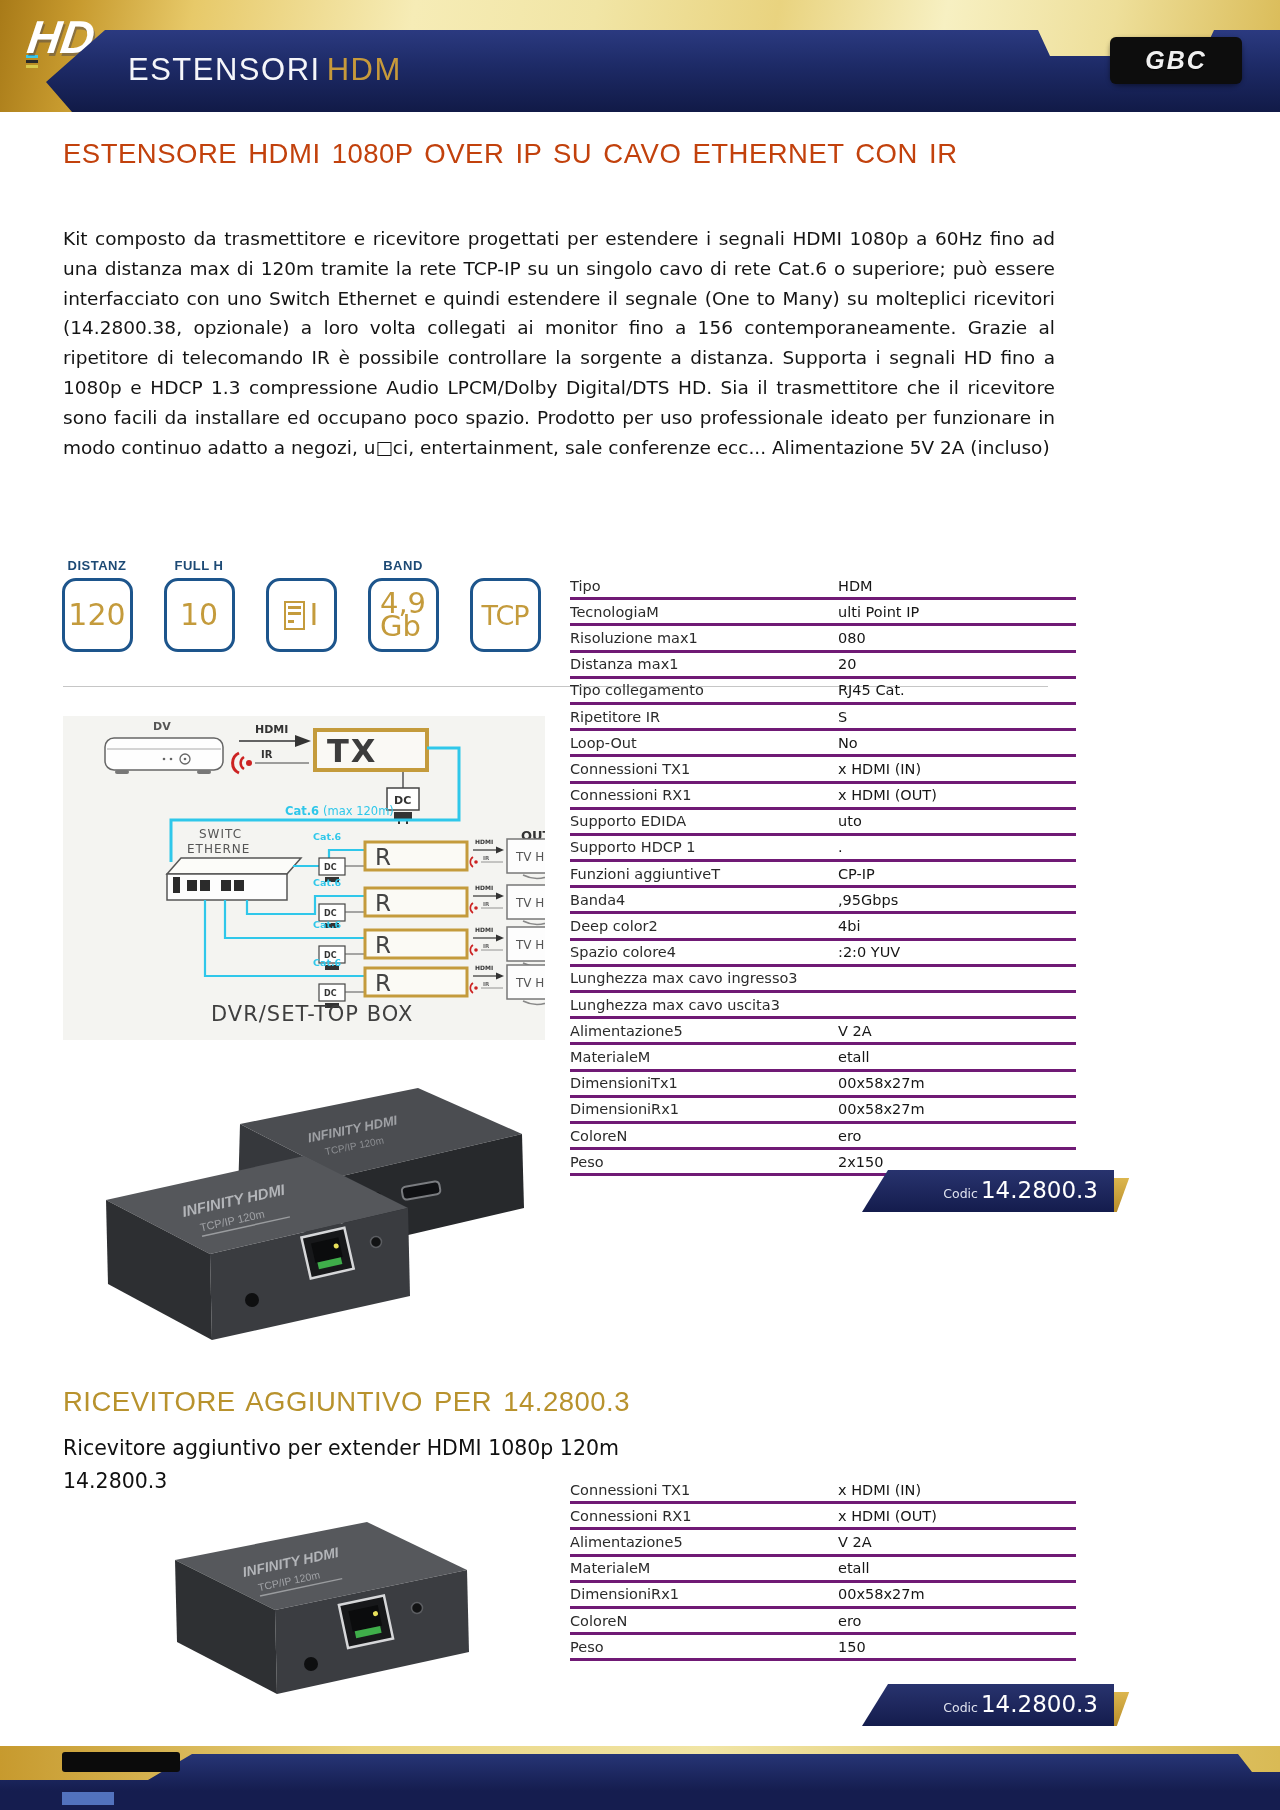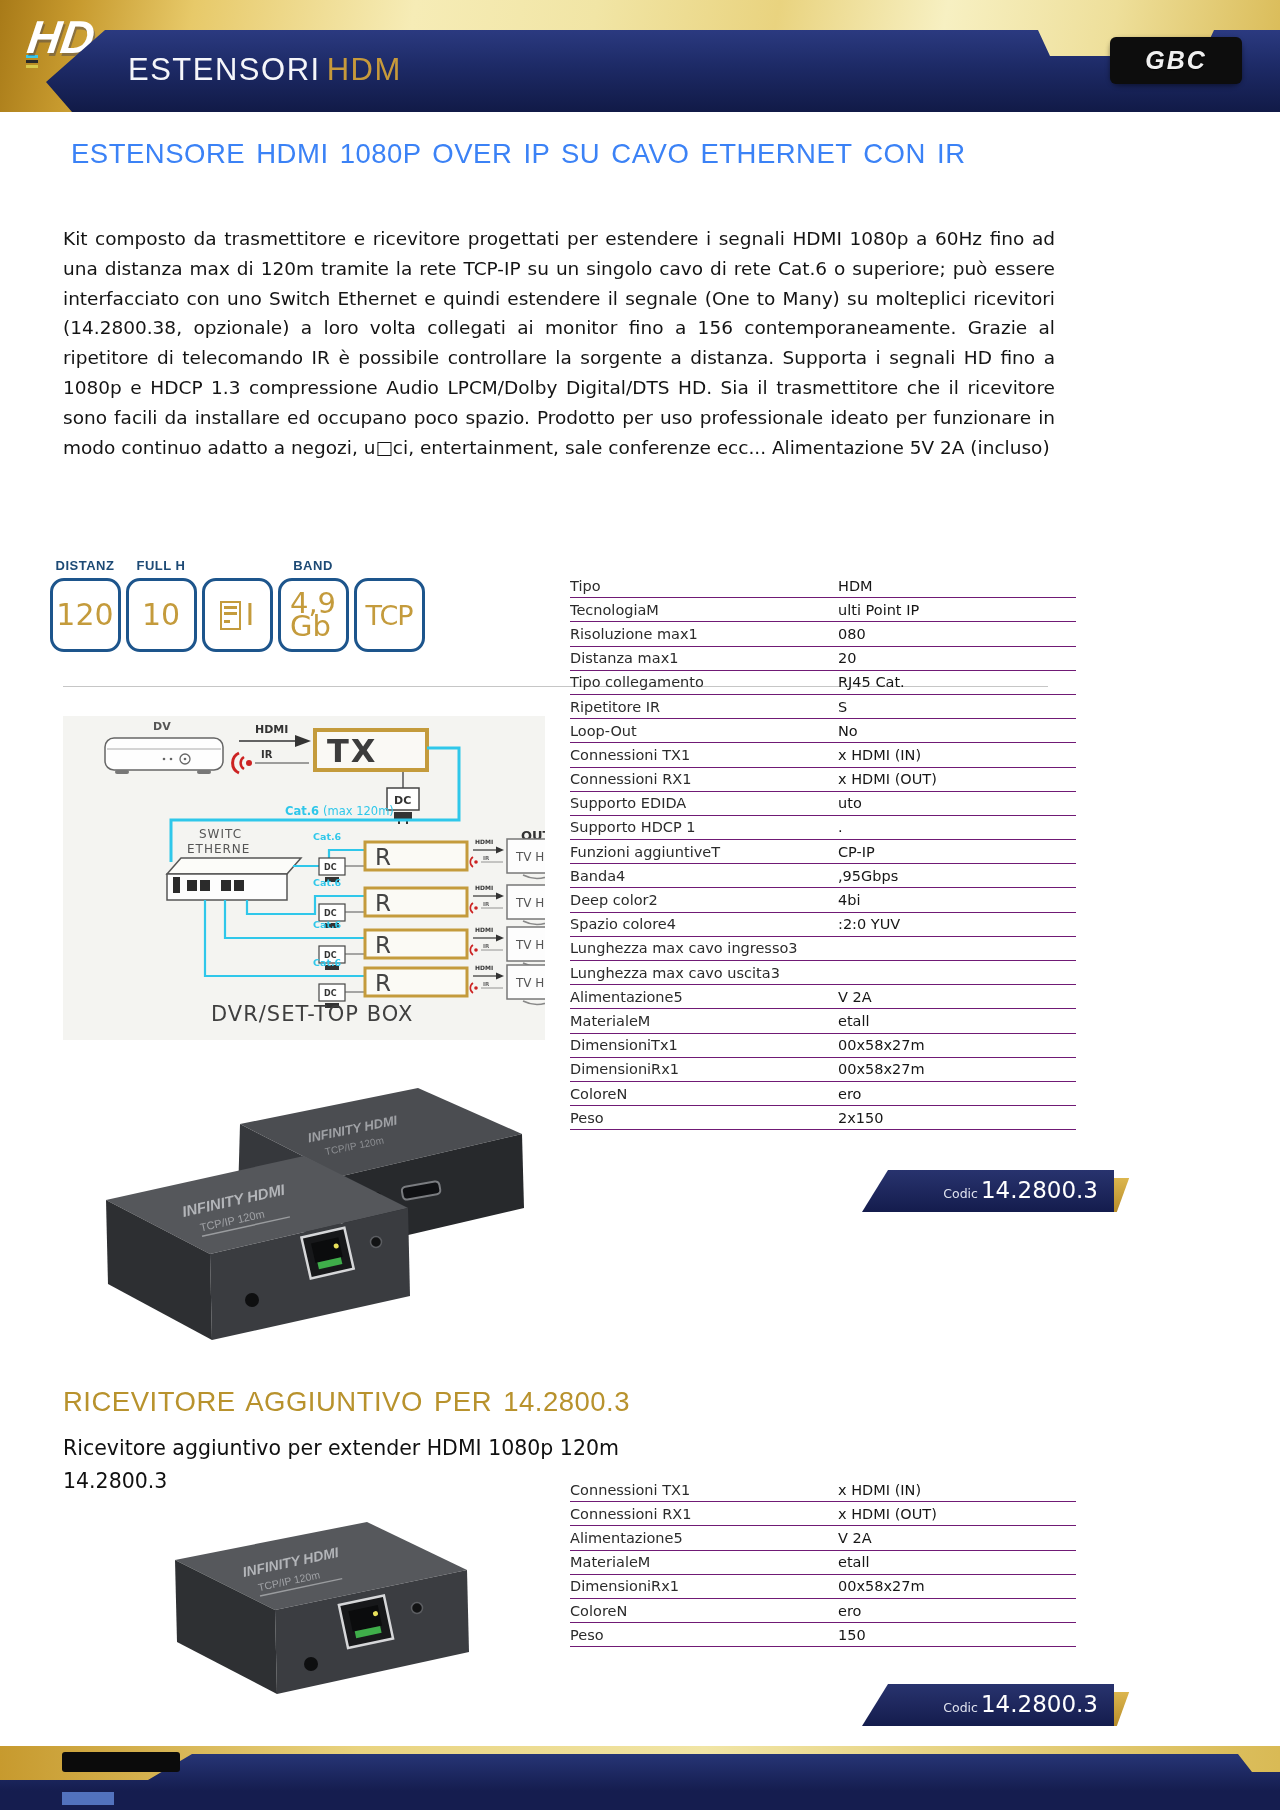--- a/index.html
+++ b/index.html
@@ -25,27 +25,27 @@
   .banner-title .accent{color:#c79a3b;margin-left:6px;}
   .gbc-badge{position:absolute;left:1110px;top:37px;width:132px;height:47px;border-radius:10px;
     background:linear-gradient(160deg,#ffffff,#c6c6c6 40%,#8a8a8a 90%);
     box-shadow:0 2px 5px rgba(0,0,0,.45);box-sizing:border-box;}
   .gbc-inner{width:100%;height:100%;border-radius:6px;background:#0d0d0d;
     display:flex;align-items:center;justify-content:center;}
   .gbc-text{font-family:"Liberation Sans",sans-serif;font-style:italic;font-weight:900;
     font-size:25px;letter-spacing:2px;color:#f0f0f0;text-shadow:0 1px 1px #000;}
 
   
-  .p1-title{position:absolute;left:71px;top:138px;font-family:"Liberation Sans",sans-serif;
-    font-size:27.5px;color:#3b82f6;letter-spacing:.5px;word-spacing:3px;}
+  .p1-title{position:absolute;left:63px;top:138px;font-family:"Liberation Sans",sans-serif;
+    font-size:27.5px;color:#c2410c;letter-spacing:.5px;word-spacing:3px;}
   .p1-desc{position:absolute;left:63px;top:224px;width:992px;font-size:18.5px;
     line-height:29.8px;text-align:justify;color:#141414;}
 
   
-  .features{position:absolute;left:48px;top:558px;display:flex;gap:2px;justify-content:center;}
+  .features{position:absolute;left:60px;top:558px;display:flex;gap:28px;justify-content:center;}
   .feature{width:74px;text-align:center;}
   .feature-label{height:20px;font-family:"Liberation Sans",sans-serif;font-size:13px;
     font-weight:bold;color:#1d4a75;letter-spacing:.5px;}
   .feature-box{width:65px;height:68px;margin:0 auto;border:3.5px solid #1d558c;border-radius:14px;
     display:flex;align-items:center;justify-content:center;color:#c49b3c;
     font-size:30px;line-height:1;background:#fff;}
   .feature-box .two-line{font-size:29px;line-height:23px;text-align:left;}
   .doc-icon{display:inline-block;width:17px;height:25px;border:2.5px solid #c49b3c;
     margin-right:5px;position:relative;}
   .doc-icon i{position:absolute;left:2px;right:2px;height:3px;background:#c49b3c;display:block;}
@@ -53,21 +53,21 @@
   .doc-icon i:nth-child(3){top:17px;left:2px;width:6px;}
   .divider{position:absolute;left:63px;top:686px;width:985px;height:1px;background:#c6c6c6;}
 
   
   .diagram{position:absolute;left:63px;top:716px;}
   .diagram text{font-family:"DejaVu Sans",sans-serif;}
 
   
   .spec-table{position:absolute;left:570px;width:506px;}
   .t1{top:574px;} .t2{top:1478px;}
-  .spec-row{display:flex;align-items:center;height:23.2px;border-bottom:1px solid #701a75;
+  .spec-row{display:flex;align-items:center;height:23.2px;border-bottom:3px solid #701a75;
     font-size:14.5px;}
   .spec-label{width:268px;color:#2b2b2b;white-space:nowrap;overflow:hidden;}
   .spec-value{flex:1;color:#161616;white-space:nowrap;overflow:hidden;}
 
   
   .code-badge{position:absolute;left:862px;width:252px;height:42px;}
   .badge-1{top:1170px;} .badge-2{top:1684px;}
   .code-badge .gold-tip{position:absolute;right:-9px;top:8px;width:16px;height:34px;
     background:linear-gradient(#dcb64e,#b88d2a);transform:skewX(-20deg);}
   .code-face{position:absolute;inset:0;background:linear-gradient(180deg,#28336e,#141c4d);

